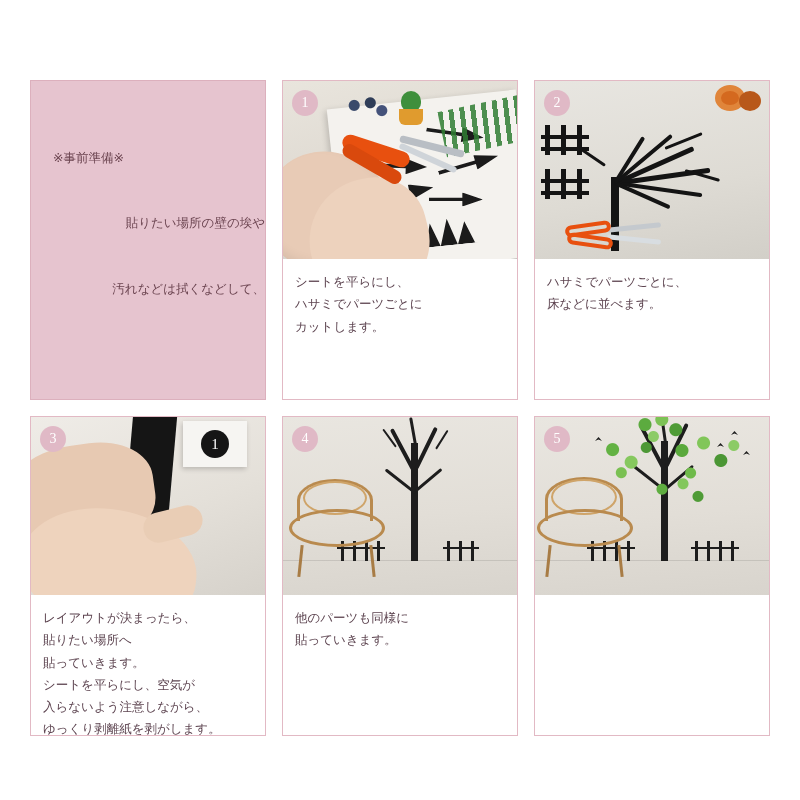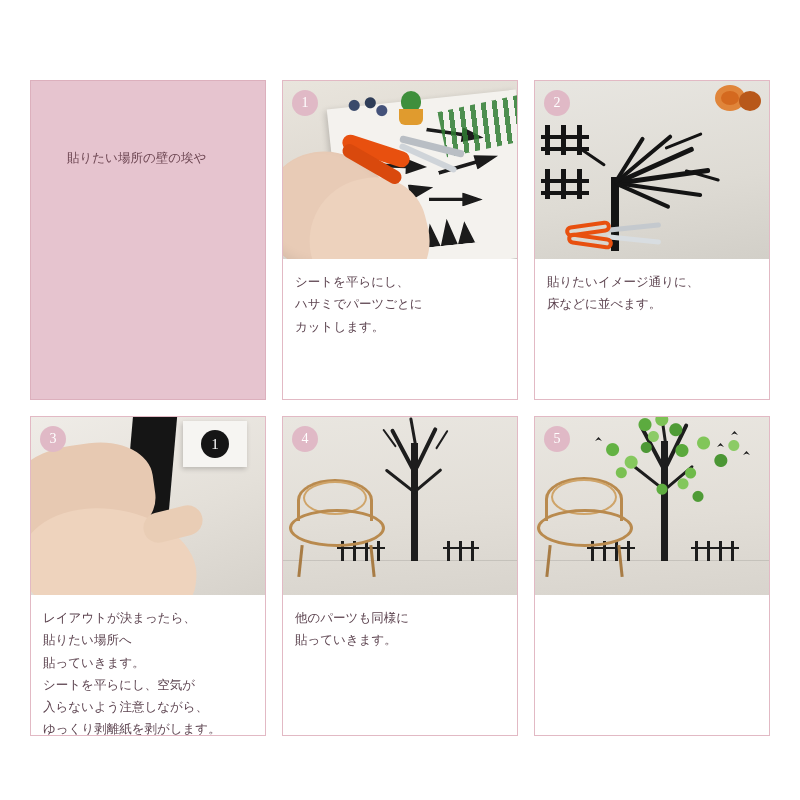--- a/index.html
+++ b/index.html
@@ -48,21 +48,21 @@
   }
   .intro-body {
     margin: 22px 0 0 22px;
     color: #6b4450;
     font-size: 12.5px;
     line-height: 1.75;
     white-space: pre;
     font-family: "DejaVu Sans", sans-serif;
   }
   .intro-body .lead { display: block; }
-  .intro-body .indent { display: block; padding-left: 14px; }
+  .intro-body .indent { display: block; padding-left: 14px; text-align: right; }
 
   
   .photo {
     position: relative;
     width: 100%;
     height: 178px;
     overflow: hidden;
     background: #cfd3cc;
   }
   .badge {
@@ -195,21 +195,23 @@
   .room .leaf{position:absolute;border-radius:50% 0 50% 50%;}
   .room .bird{position:absolute;width:7px;height:4px;background:#1d1d1d;clip-path:polygon(0 100%,50% 0,100% 100%,50% 60%);}
 </style>
 </head>
 <body>
 
 <div class="sheet">
 
   <div class="cell intro">
     <div class="intro-body">
+      <span class="lead">※事前準備※</span>
       <span class="indent">貼りたい場所の壁の埃や</span>
+      <span class="indent">汚れなどは拭くなどして、</span>
       
       
       
       
       
     </div>
   </div>
 
   <div class="cell">
     <div class="photo s1">
@@ -271,21 +273,21 @@
 
       <div class="scis">
         <div class="b1"></div>
           <div class="b2"></div>
           <div class="h1"></div>
           <div class="h2"></div>
       </div>
       <div class="tape"></div>
       <div class="tape2"></div>
     </div>
-    <div class="caption">貼りたいイメージ通りに、
+    <div class="caption">ハサミでパーツごとに、
 床などに並べます。</div>
   </div>
 
   <div class="cell">
     <div class="photo s3">
       <div class="badge">3</div>
       <div class="strip"></div>
       <div class="card">
         <div class="num">1</div>
       </div>

